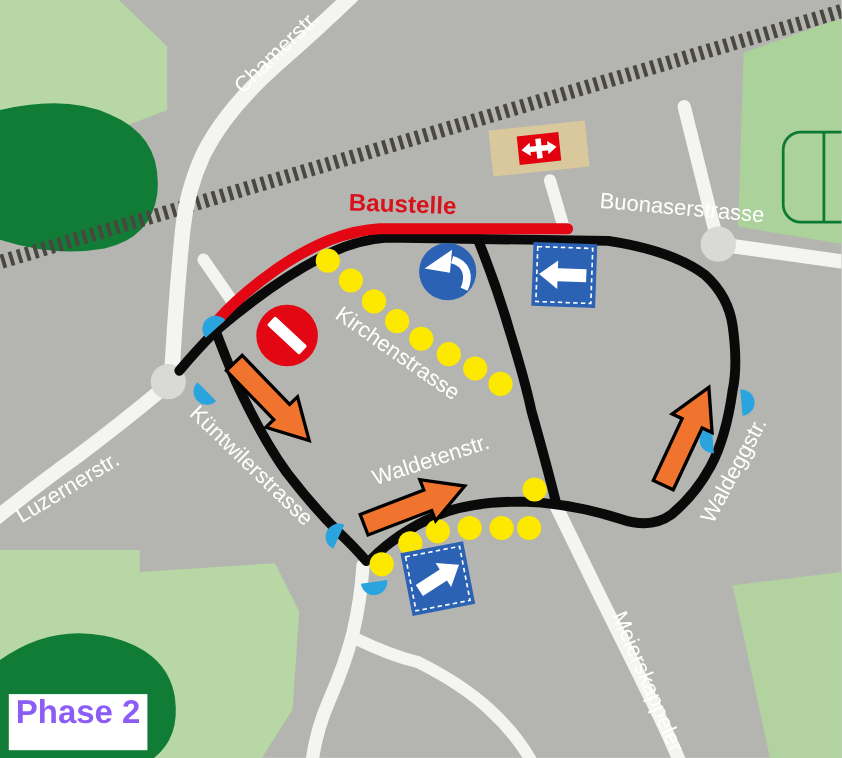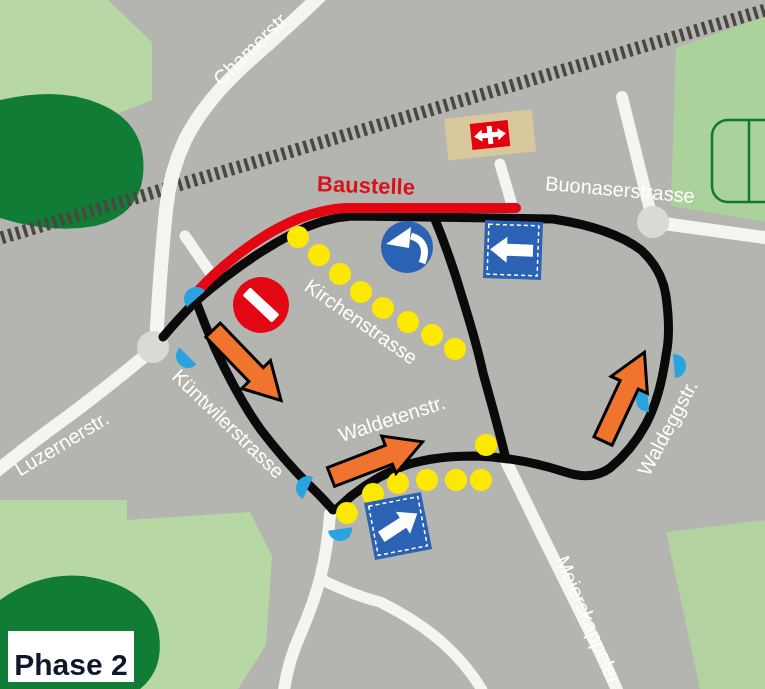--- a/index.html
+++ b/index.html
@@ -25,22 +25,22 @@
     font-weight:bold;
     font-size:22px;
     white-space:nowrap;
     pointer-events:none;
   }
   .phase-badge{
     position:absolute;
     left:8px;top:631px;
     width:126px;height:51px;
     background:#ffffff;
-    display:flex;align-items:flex-end;justify-content:center;
-    color:#0f172a;
+    display:flex;align-items:flex-start;justify-content:center;
+    color:#8b5cf6;
     font-size:30px;
     font-weight:bold;
     white-space:nowrap;
   }
 </style>
 </head>
 <body>
 
 <div class="map">
 

